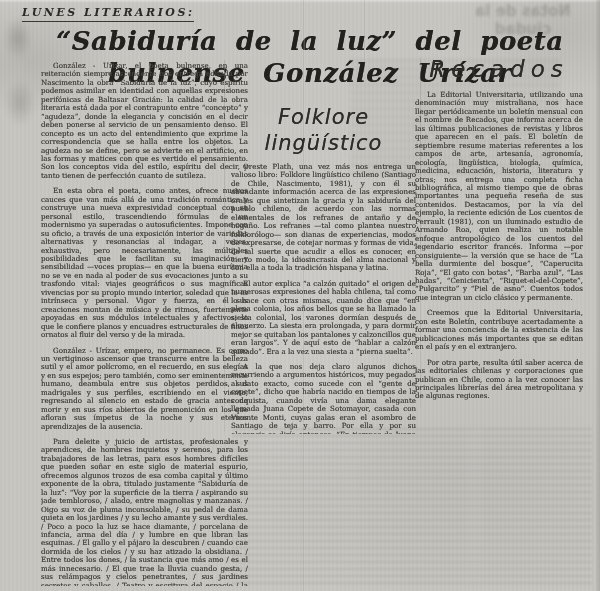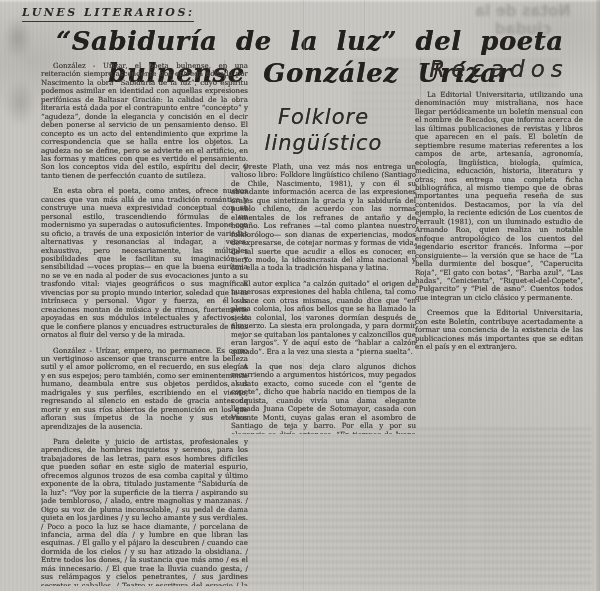--- a/index.html
+++ b/index.html
@@ -124,16 +124,17 @@
     <p>Oreste Plath, una vez más nos entrega un valioso libro: Folklore lingüístico chileno (Santiago de Chile, Nascimento, 1981), y con él su abundante información acerca de las expresiones orales que sintetizan la gracia y la sabiduría del pueblo chileno, de acuerdo con las normas elementales de los refranes de antaño y de hogaño. Los refranes —tal como plantea nuestro folklorólogo— son dianas de experiencias, modos de expresarse, de cotejar normas y formas de vida, de tal suerte que acudir a ellos es conocer, en cierto modo, la idiosincrasia del alma nacional y con ella a toda la tradición hispana y latina.</p>
     <p>El autor explica “a calzón quitado” el origen de numerosas expresiones del habla chilena, tal como lo hace con otras mismas, cuando dice que “en plena colonia, los años bellos que se ha llamado la siesta colonial, los varones dormían después de almuerzo. La siesta era prolongada, y para dormir mejor se quitaban los pantalones y calzoncillos que eran largos”. Y de aquí esto de “hablar a calzón quitado”. Era a la vez una siesta a “pierna suelta”.</p>
     <p>A la que nos deja claro algunos dichos recurriendo a argumentos históricos, muy pegados al dato exacto, como sucede con el “gente de copete”, dicho que habría nacido en tiempos de la conquista, cuando vivía una dama elegante llamada Juana Copete de Sotomayor, casada con Vicente Monti, cuyas galas eran el asombro de Santiago de teja y barro. Por ella y por su elegancia se diría entonces: “En tiempos de Juana Copete”. Aduce, asimismo, otras explicaciones posibles, dejando en claro con ese hecho su gran dominio y conocimiento de la materia paremiológica (Paremiología, del griego paroimia, proverbio, es según la definición académica tratado de refranes).</p>
 
   </div>
 
   <div class="col col-right">
     <h2 class="sec-title recados">Recados</h2>
     <p>La Editorial Universitaria, utilizando una denominación muy mistraliana, nos hace llegar periódicamente un boletín mensual con el nombre de Recados, que informa acerca de las últimas publicaciones de revistas y libros que aparecen en el país. El boletín de septiembre resume materias referentes a los campos de arte, artesanía, agronomía, ecología, lingüística, biología, química, medicina, educación, historia, literatura y otras; nos entrega una completa ficha bibliográfica, al mismo tiempo que de obras importantes una pequeña reseña de sus contenidos. Destacamos, por la vía del ejemplo, la reciente edición de Los cuentos de Perrault (1981), con un iluminado estudio de Armando Roa, quien realiza un notable enfoque antropológico de los cuentos del legendario escritor francés. Informa —por consiguiente— la versión que se hace de “La bella durmiente del bosque”, “Caperucita Roja”, “El gato con botas”, “Barba azul”, “Las hadas”, “Cenicienta”, “Riquet-el-del-Copete”, “Pulgarcito” y “Piel de asno”. Cuentos todos que integran un ciclo clásico y permanente.</p>
     <p>Creemos que la Editorial Universitaria, con este Boletín, contribuye acertadamente a formar una conciencia de la existencia de las publicaciones más importantes que se editan en el país y en el extranjero.</p>
+    <p>Por otra parte, resulta útil saber acerca de las editoriales chilenas y corporaciones que publican en Chile, como a la vez conocer las principales librerías del área metropolitana y de algunas regiones.</p>
 
   </div>
 
 </div>
 
 </body></html>

